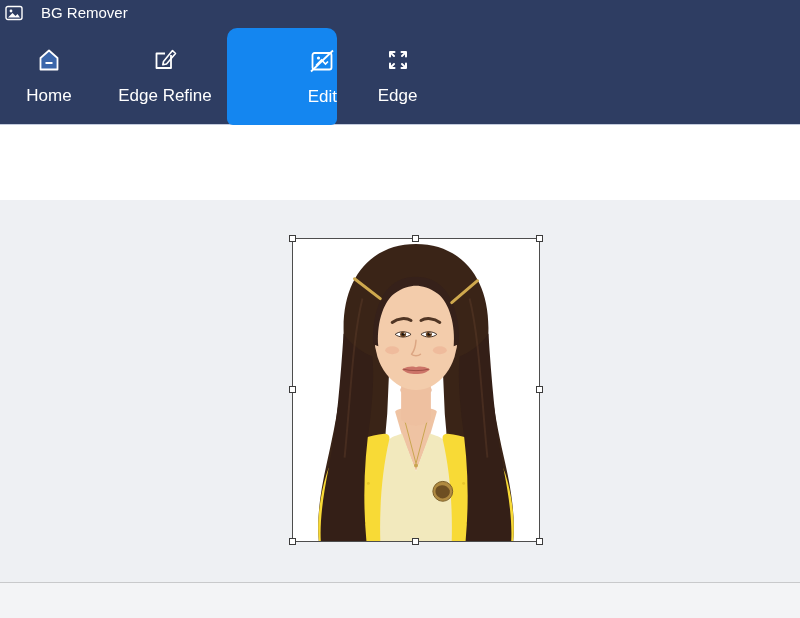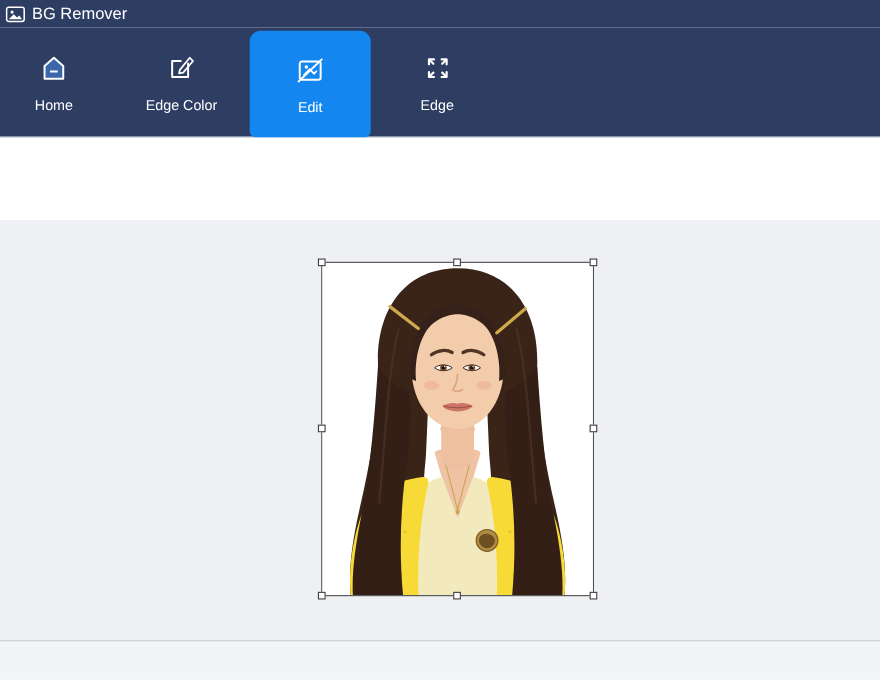--- a/index.html
+++ b/index.html
@@ -1,30 +1,30 @@
 <!DOCTYPE html>
 <html><head>
 <meta charset="utf-8">
 <style>
   html,body{margin:0;padding:0;}
   body{width:800px;height:618px;font-family:"Liberation Sans",sans-serif;background:#fff;overflow:hidden;}
   .app{position:relative;width:800px;height:618px;background:#fff;}
 
   
   .titlebar{position:absolute;left:0;top:0;width:800px;height:25px;background:#2e3d62;display:flex;align-items:center;padding-left:5px;box-sizing:border-box;gap:6px;}
-  .titlebar .title{color:#fff;font-size:15px;}
+  .titlebar .title{color:#fff;font-size:15px;margin-left:12px;}
 
   
   .navbar{position:absolute;left:0;top:25px;width:800px;height:100px;background:#2e3d62;border-bottom:1px solid #c3cbdd;box-sizing:border-box;}
-  .tab{position:absolute;top:0;height:100px;display:flex;flex-direction:column;align-items:center;justify-content:center;gap:9px;color:#fff;font-size:13px;cursor:pointer;}
+  .tab{position:absolute;top:0;height:100px;display:flex;flex-direction:column;align-items:center;justify-content:center;gap:9px;color:#fff;font-size:17px;cursor:pointer;}
   .tab .tab-label{margin-top:2px;}
   .tab.active{top:3px;height:97px;background:#1486f0;border-radius:10px 10px 6px 6px;}
   .tab-home{left:4px;width:90px;}
   .tab-edge{left:105px;width:120px;}
-  .tab-edit{left:227px;width:110px;}
+  .tab-edit{left:227px;width:110px;align-items:flex-end;}
   .tab-move{left:345px;width:105px;}
 
   
   .toolbar{position:absolute;left:0;top:125px;width:800px;height:75px;background:#ffffff;}
   .round-btn{position:absolute;width:22px;height:22px;border:1.6px solid #1a7ff0;border-radius:50%;background:#fff;display:flex;align-items:center;justify-content:center;box-sizing:border-box;cursor:pointer;}
   .undo-btn{left:8px;top:147px;}
   .redo-btn{left:37px;top:147px;}
   .color-btn{position:absolute;left:76px;top:146px;height:27px;padding:0 15px 0 11px;border-radius:14px;background:#1486f0;border:none;display:flex;align-items:center;gap:7px;color:#fff;font-size:13px;font-weight:bold;font-family:"Liberation Sans",sans-serif;cursor:pointer;}
   .swatch-row{position:absolute;left:161px;top:150px;display:flex;align-items:center;gap:6px;}
   .swatch{width:13px;height:13px;border:1px solid #cfcfcf;background:#fff;display:flex;align-items:center;justify-content:center;cursor:pointer;}
@@ -73,21 +73,21 @@
       </span>
       <span class="tab-label">Home</span>
     </div>
     <div class="tab tab-edge">
       <span style="display:flex;">
         <svg width="30" height="30" viewBox="0 0 30 30">
           <path d="M21 10 V23 H6.5 V8.5 H15" fill="none" stroke="#fff" stroke-width="1.8" stroke-linejoin="round"></path>
           <path d="M13.5 16.5 L22.5 5.5 L25.5 8.5 L16.5 19 L12.8 19.8 Z" fill="none" stroke="#fff" stroke-width="1.6" stroke-linejoin="round"></path>
         </svg>
       </span>
-      <span class="tab-label">Edge Color</span>
+      <span class="tab-label">Edge Refine</span>
     </div>
     <div class="tab tab-edit active">
       <span style="display:flex;">
         <svg width="30" height="30" viewBox="0 0 30 30">
           <rect x="5.5" y="7" width="19" height="16.5" rx="2" fill="none" stroke="#fff" stroke-width="1.8"></rect>
           <circle cx="11.5" cy="12" r="1.6" fill="#fff"></circle>
           <path d="M9 19.5 L14.5 14 L18.5 18 L21 15.5" fill="none" stroke="#fff" stroke-width="1.6"></path>
           <path d="M4 25.5 L26 4.5" fill="none" stroke="#fff" stroke-width="1.8"></path>
         </svg>
       </span>

